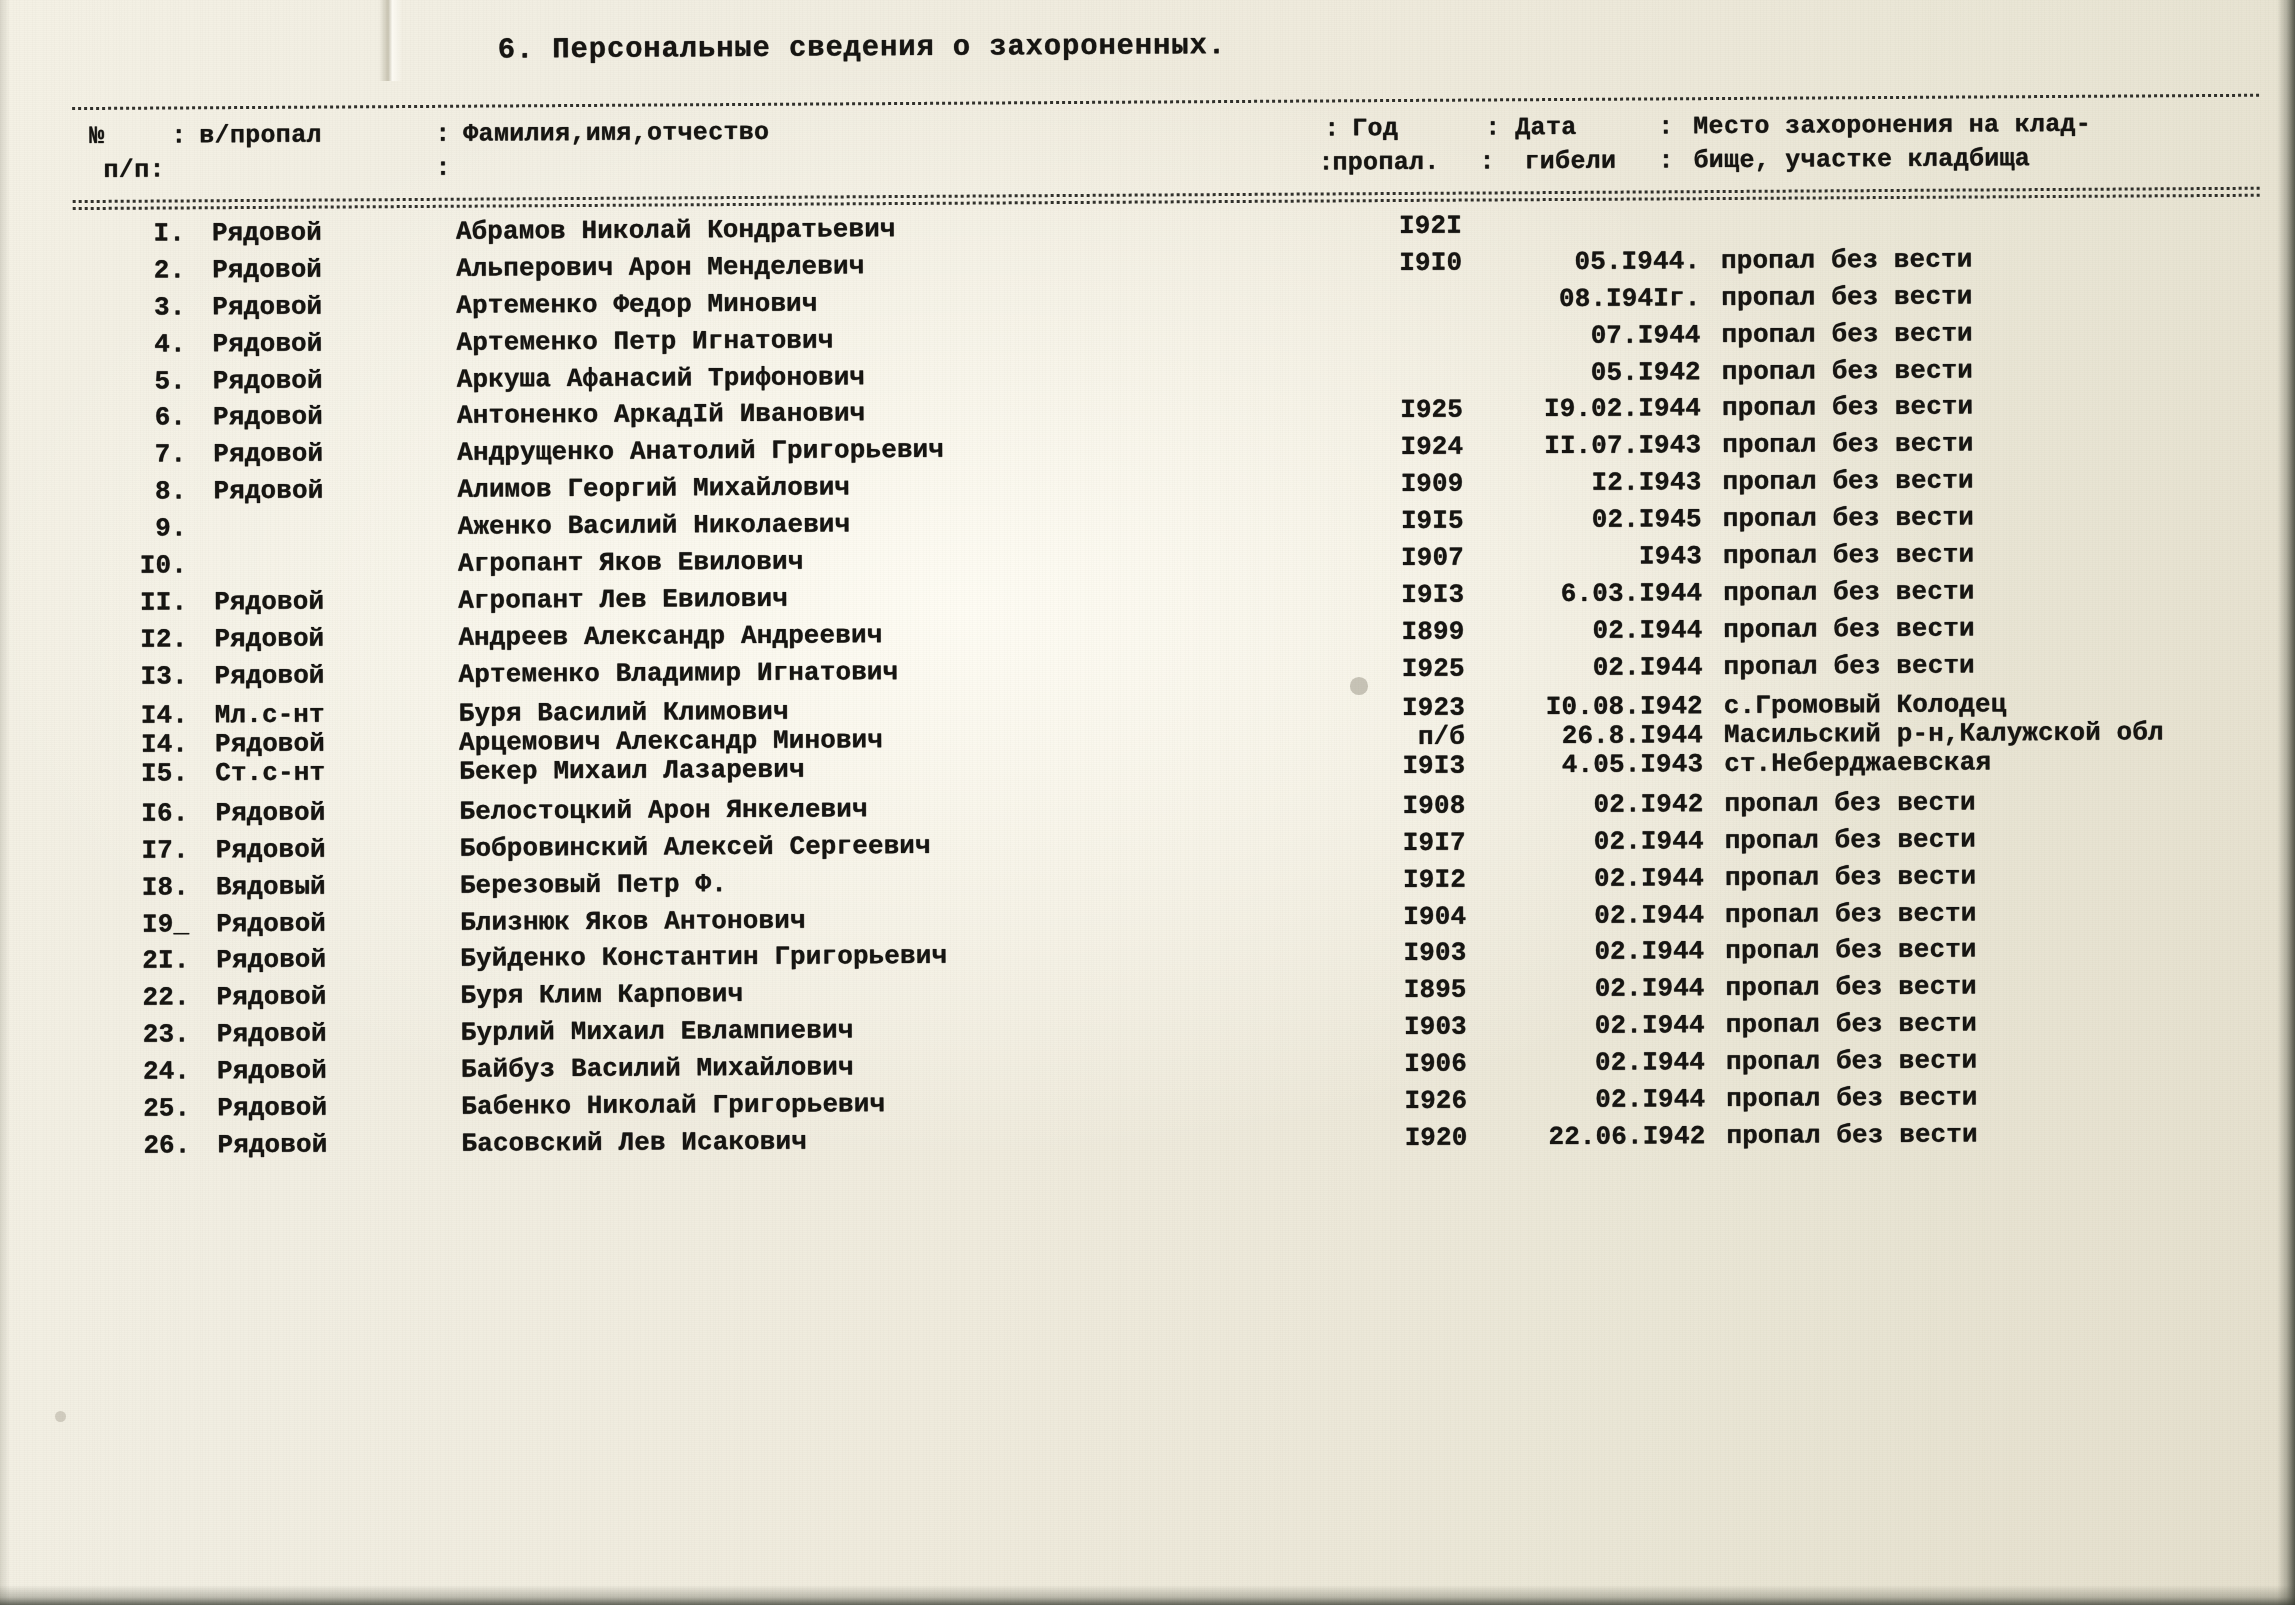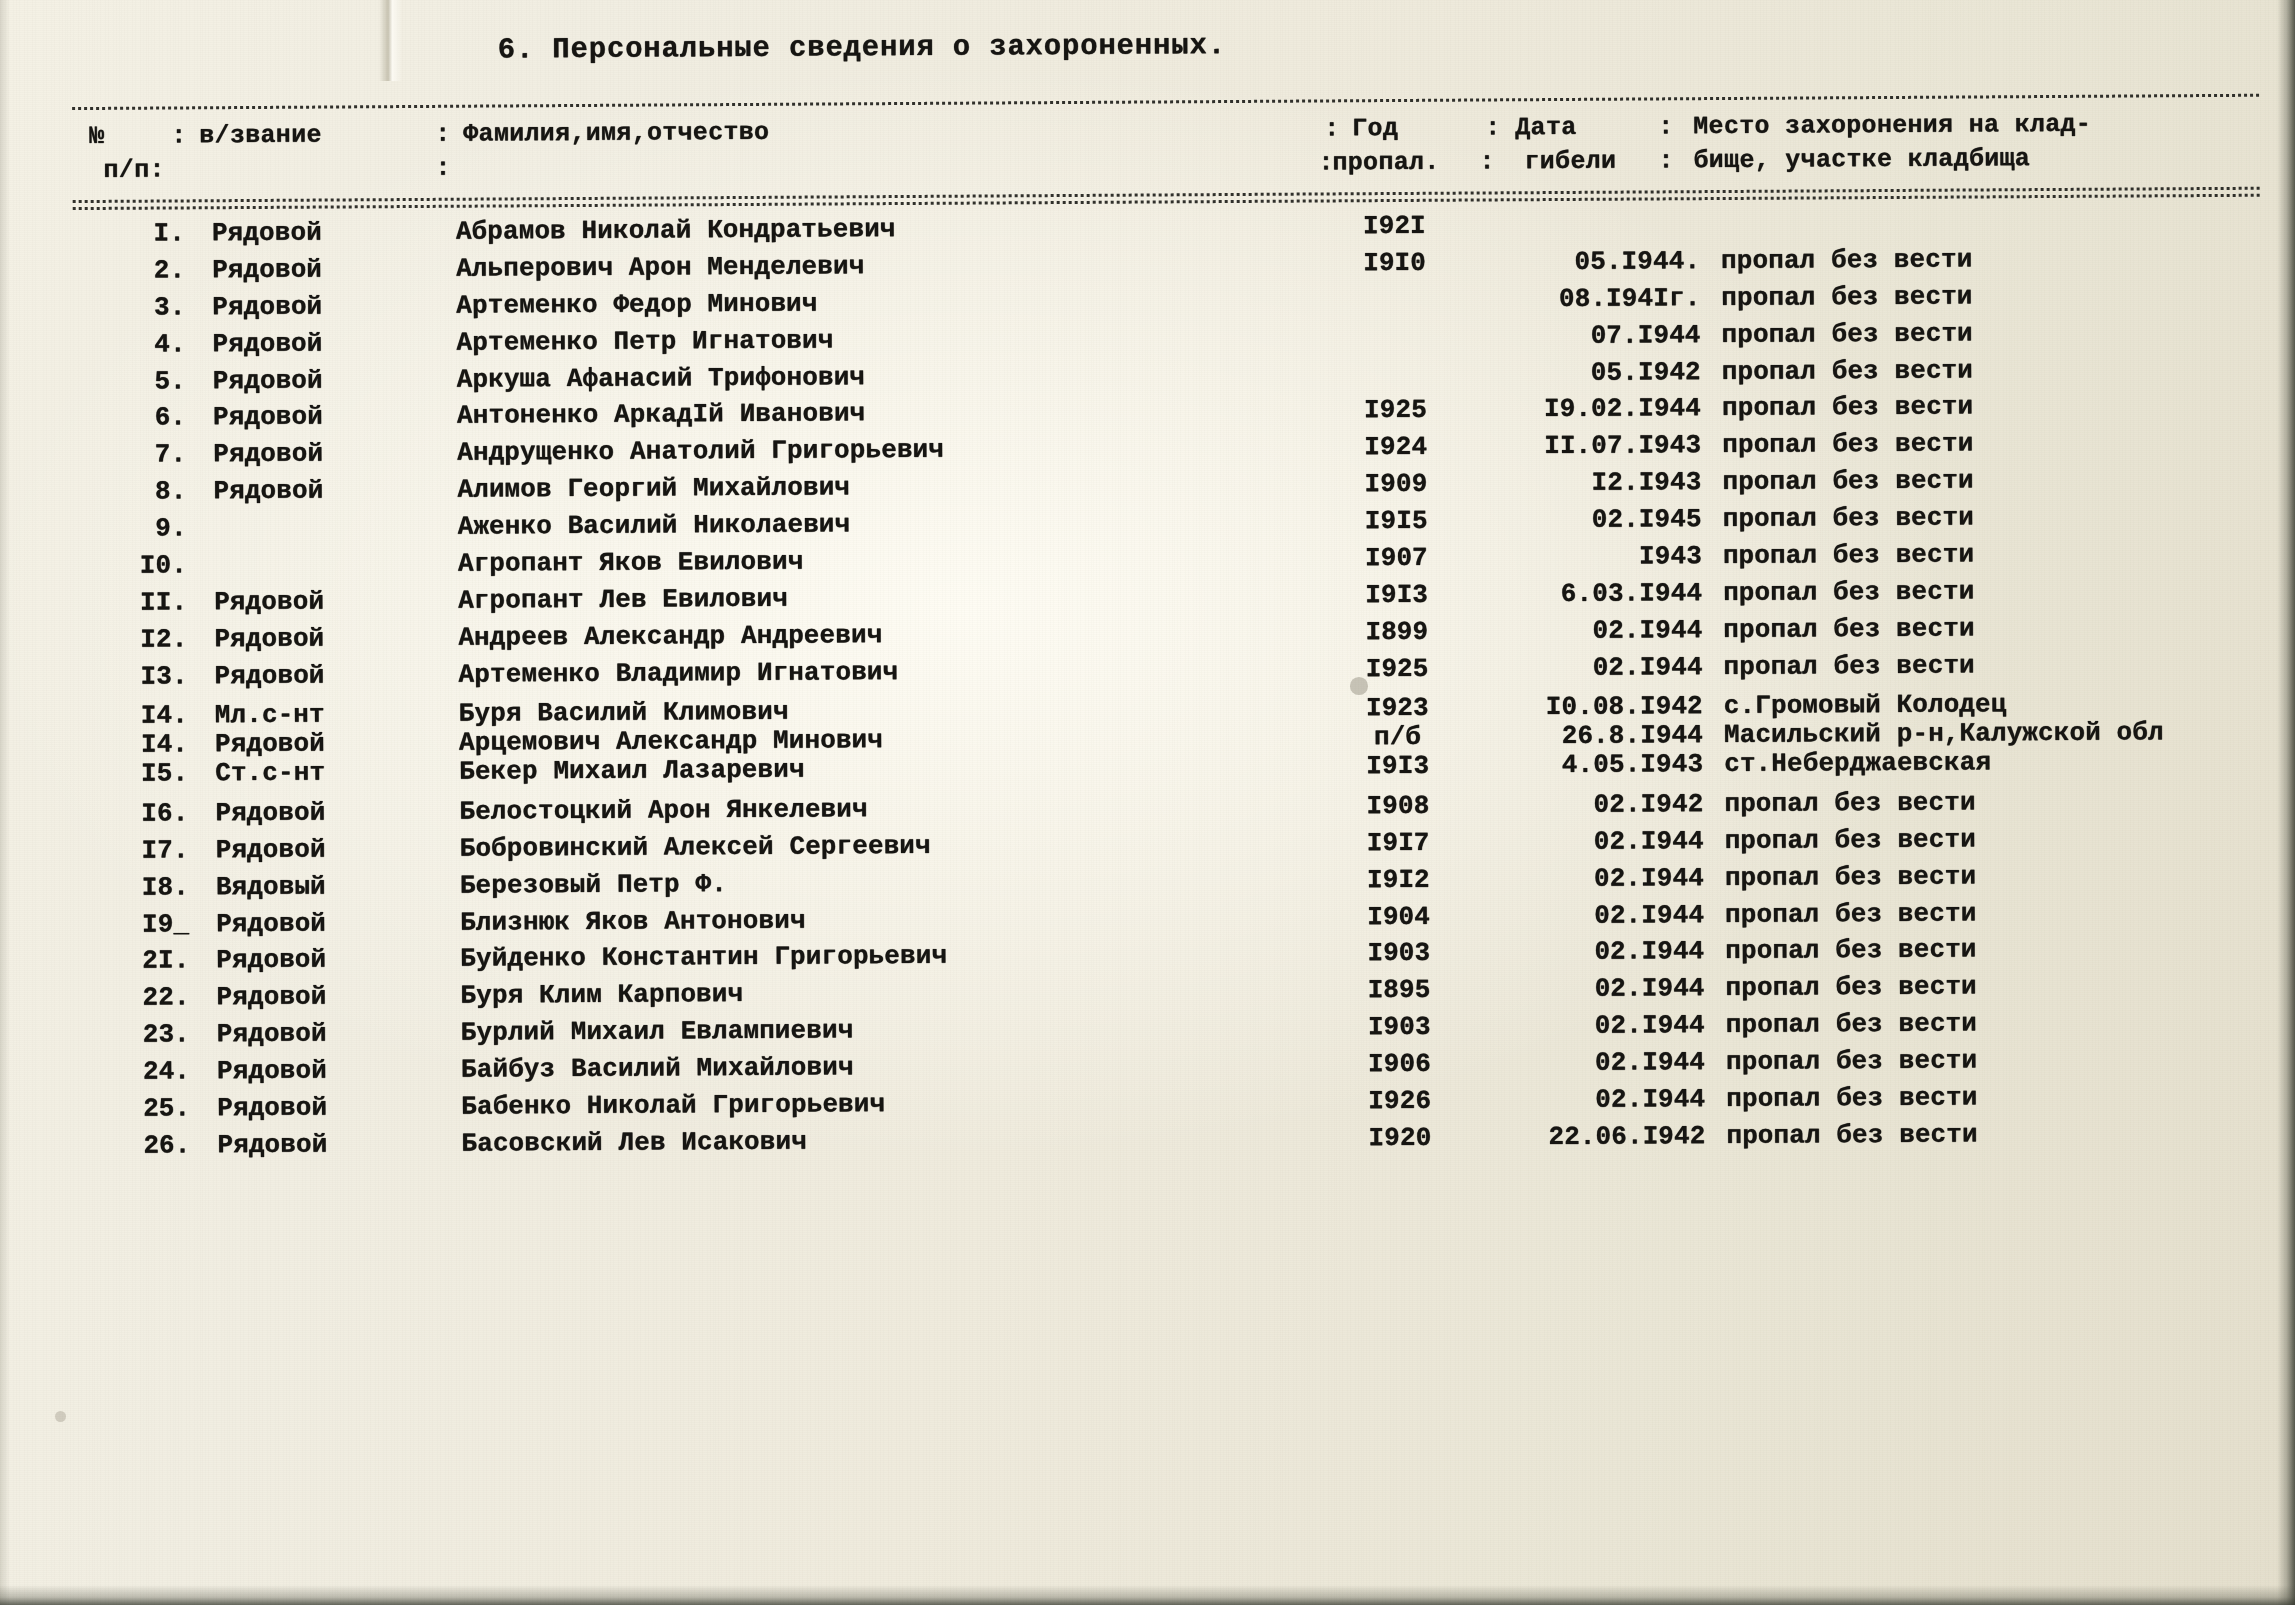--- a/index.html
+++ b/index.html
@@ -166,21 +166,21 @@
     font-size: 26px;
     letter-spacing: 0.1px;
     white-space: nowrap;
   }
   .row { position: absolute; left: 0; width: 2295px; height: 35px; }
   .cell { position: absolute; top: 0; }
 
   .c-num   { left: 81px;  width: 107px; text-align: right; }
   .c-rank  { left: 215px; }
   .c-name  { left: 459px; }
-  .c-year  { left: 1330px; width: 135px; text-align: center; }
+  .c-year  { left: 1330px; width: 135px; text-align: right; }
   .c-date  { left: 1500px; width: 203px; text-align: right; }
   .c-place { left: 1724px; }
 
   
   .row.tight { height: 30px; }
 </style>
 </head>
 <body>
 
 <div id="page">
@@ -194,21 +194,21 @@
   <div id="content">
 
     <div id="doc-title" class="ink">6. Персональные сведения о захороненных.</div>
 
     <div class="rule" id="rule-top"></div>
 
     <div id="header-row">
       <span class="hcell ink h-num">№</span>
       <span class="hcell ink h-num2">п/п:</span>
       <span class="hcell ink h-colon-a">:</span>
-      <span class="hcell ink h-rank">в/звание</span>
+      <span class="hcell ink h-rank">в/пропал</span>
       <span class="hcell ink h-colon-c">:</span>
       <span class="hcell ink h-colon-d">:</span>
       <span class="hcell ink h-name">Фамилия,имя,отчество</span>
       <span class="hcell ink h-colon-e">:</span>
       <span class="hcell ink h-colon-f">:</span>
       <span class="hcell ink h-year1">Год</span>
       <span class="hcell ink h-year2">пропал.</span>
       <span class="hcell ink h-colon-g">:</span>
       <span class="hcell ink h-colon-h">:</span>
       <span class="hcell ink h-date1">Дата</span>

